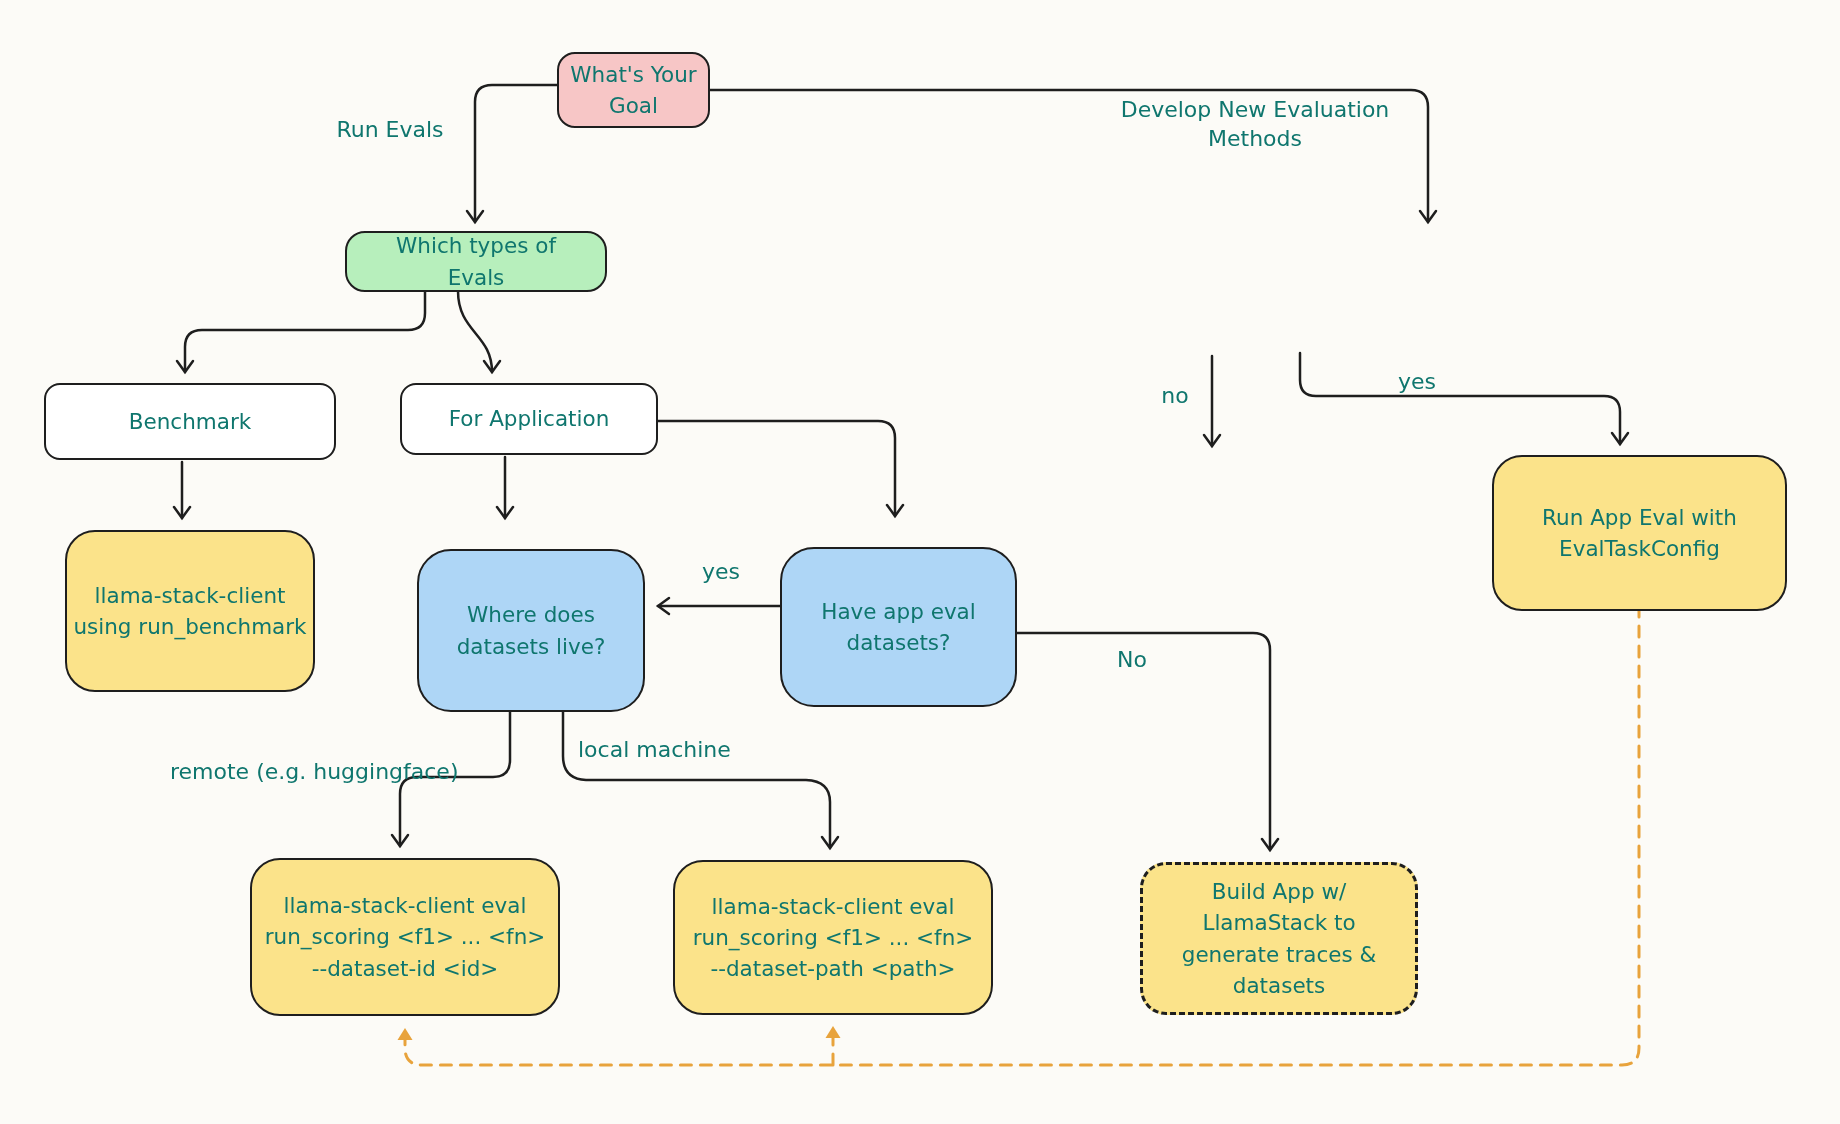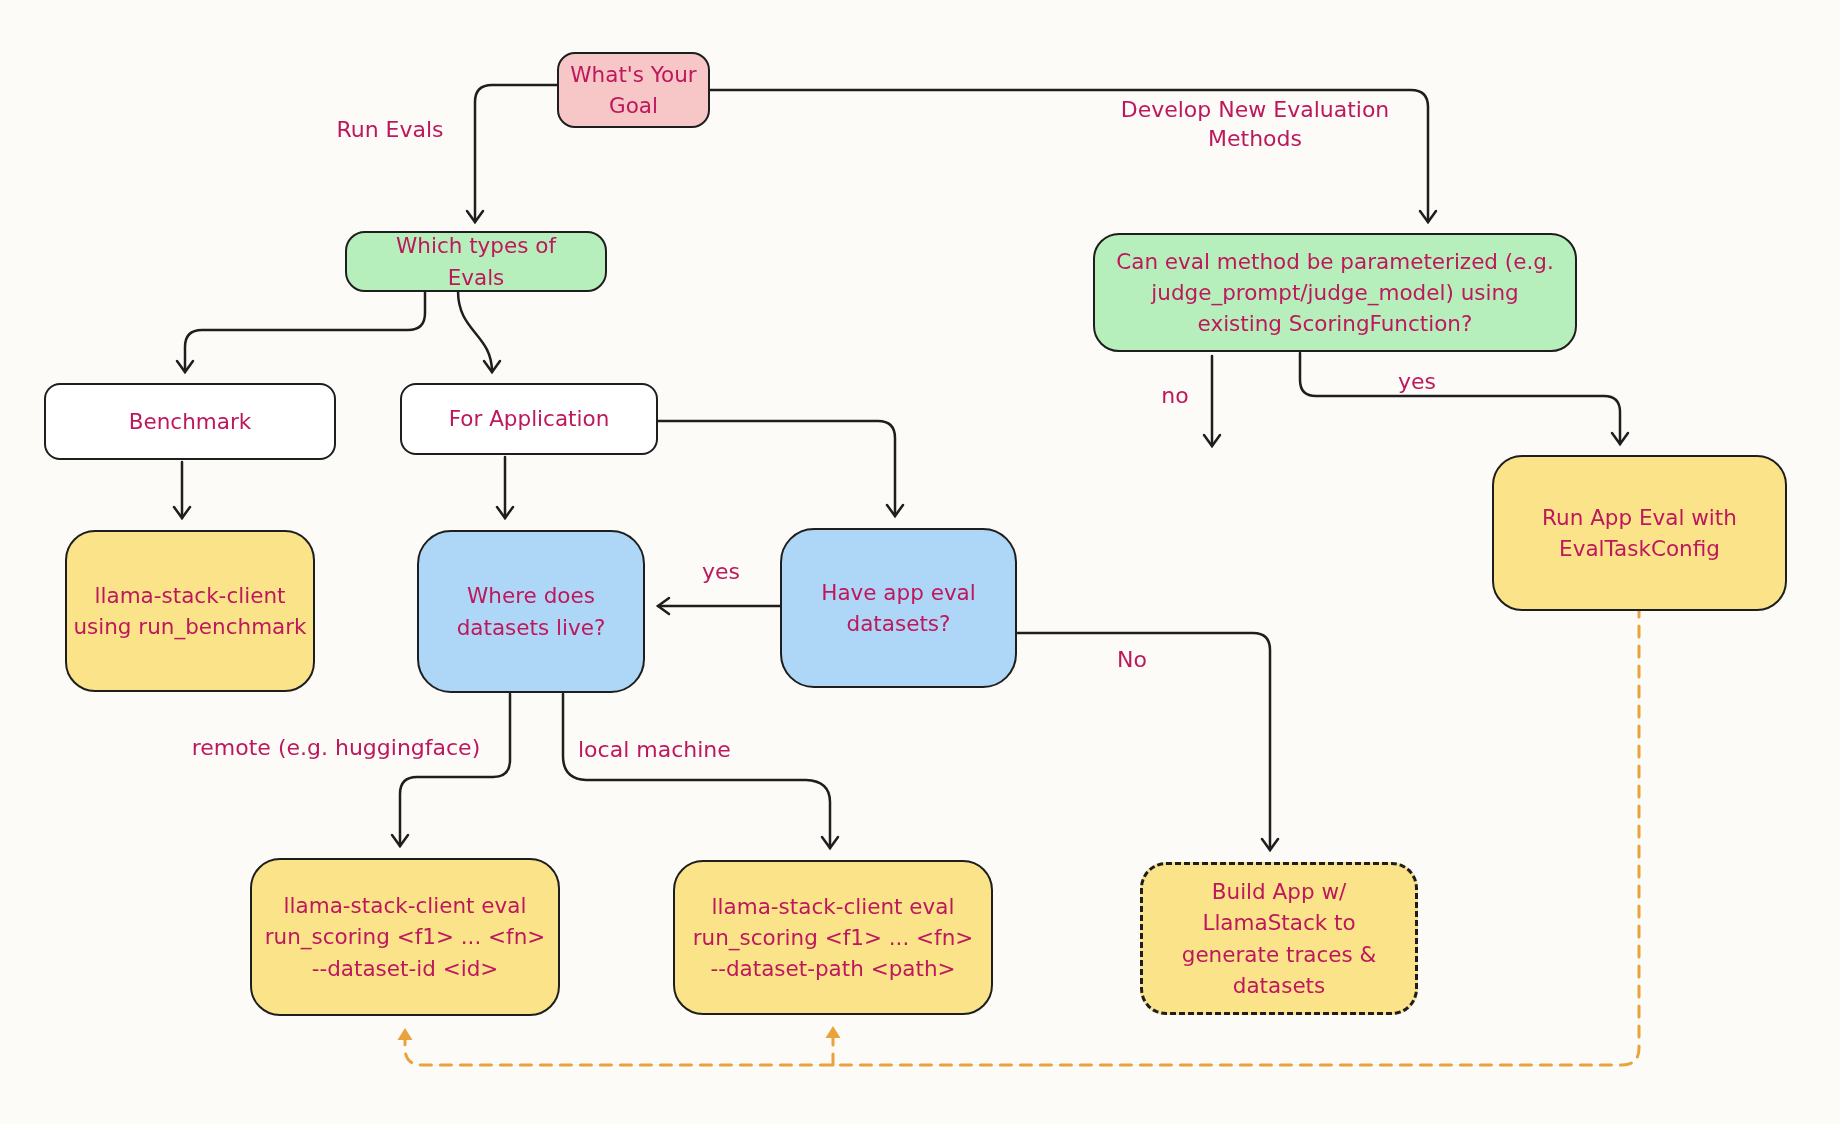--- a/index.html
+++ b/index.html
@@ -1,39 +1,39 @@
 <!DOCTYPE html>
 <html><head>
 <meta charset="utf-8">
 <style>
   html,body{margin:0;padding:0;background:#fcfbf7;}
   .stage{
     position:relative;width:1840px;height:1124px;overflow:hidden;
     background:#fcfbf7;
     font-family:"DejaVu Sans","Liberation Sans",sans-serif;
-    color:#be185d;
+    color:#0f766e;
   }
   svg.edges{position:absolute;left:0;top:0;width:1840px;height:1124px;}
   .node{
     position:absolute;display:flex;align-items:center;justify-content:center;
     border:2.5px solid #1e1e1e;text-align:center;
     font-size:21.5px;line-height:1.45;box-sizing:border-box;
   }
   .node span{white-space:pre-line;}
   .pink{background:#f7c6c6;border-radius:18px;}
   .green{background:#b7efbc;border-radius:20px;}
   .white{background:#ffffff;border-radius:16px;}
-  .blue{background:#aed6f6;border-radius:34px;}
+  .blue{background:#aed6f6;border-radius:34px;margin-top:19px;}
   .yellow{background:#fbe38a;border-radius:30px;}
   .dashed{border-style:dashed;border-width:3px;border-radius:26px;}
   .edge-label{
     position:absolute;font-size:22px;line-height:1.3;text-align:center;
     white-space:pre-line;
   }
-  .align-right{text-align:center;}
+  .align-right{text-align:left;margin-top:24px;}
   .align-left{text-align:left;}
 </style>
 </head>
 <body>
 
 <div class="stage">
 
   <svg class="edges" viewBox="0 0 1840 1124">
     <defs>
       <marker id="ah" markerUnits="userSpaceOnUse" markerWidth="30" markerHeight="26" refX="0" refY="0" orient="auto" viewBox="-14 -11 30 22">
@@ -69,25 +69,20 @@
   <div class="node pink" style="left:557px;top:52px;width:153px;height:76px;">
     <span>What's Your
 Goal</span>
     </div>
 
   <div class="node green" style="left:345px;top:231px;width:262px;height:61px;">
     <span>Which types of
 Evals</span>
     </div>
 
-  <div class="node green" style="left:1093px;top:233px;width:484px;height:119px;border-radius:26px;">
-    <span>Can eval method be parameterized (e.g.
-judge_prompt/judge_model) using
-existing ScoringFunction?</span>
-    </div>
 
   <div class="node white" style="left:44px;top:383px;width:292px;height:77px;">
     <span>Benchmark</span>
     </div>
 
   <div class="node white" style="left:400px;top:383px;width:258px;height:72px;">
     <span>For Application</span>
     </div>
 
   <div class="node yellow" style="left:65px;top:530px;width:250px;height:162px;">

